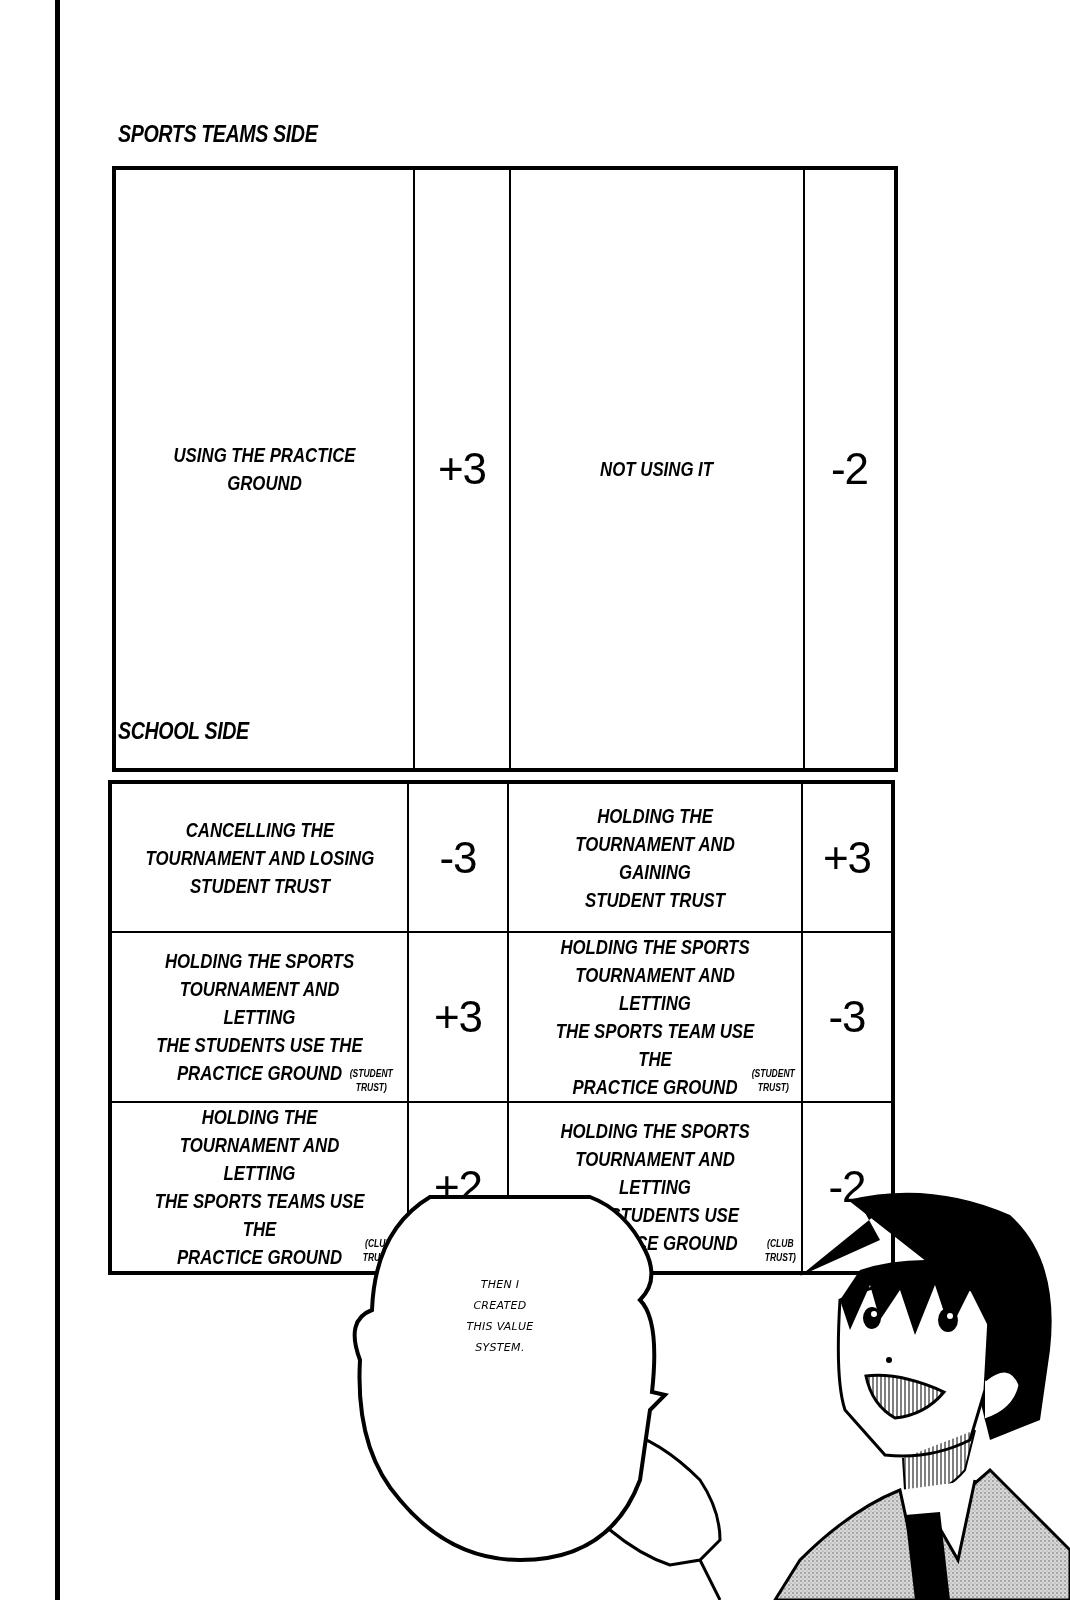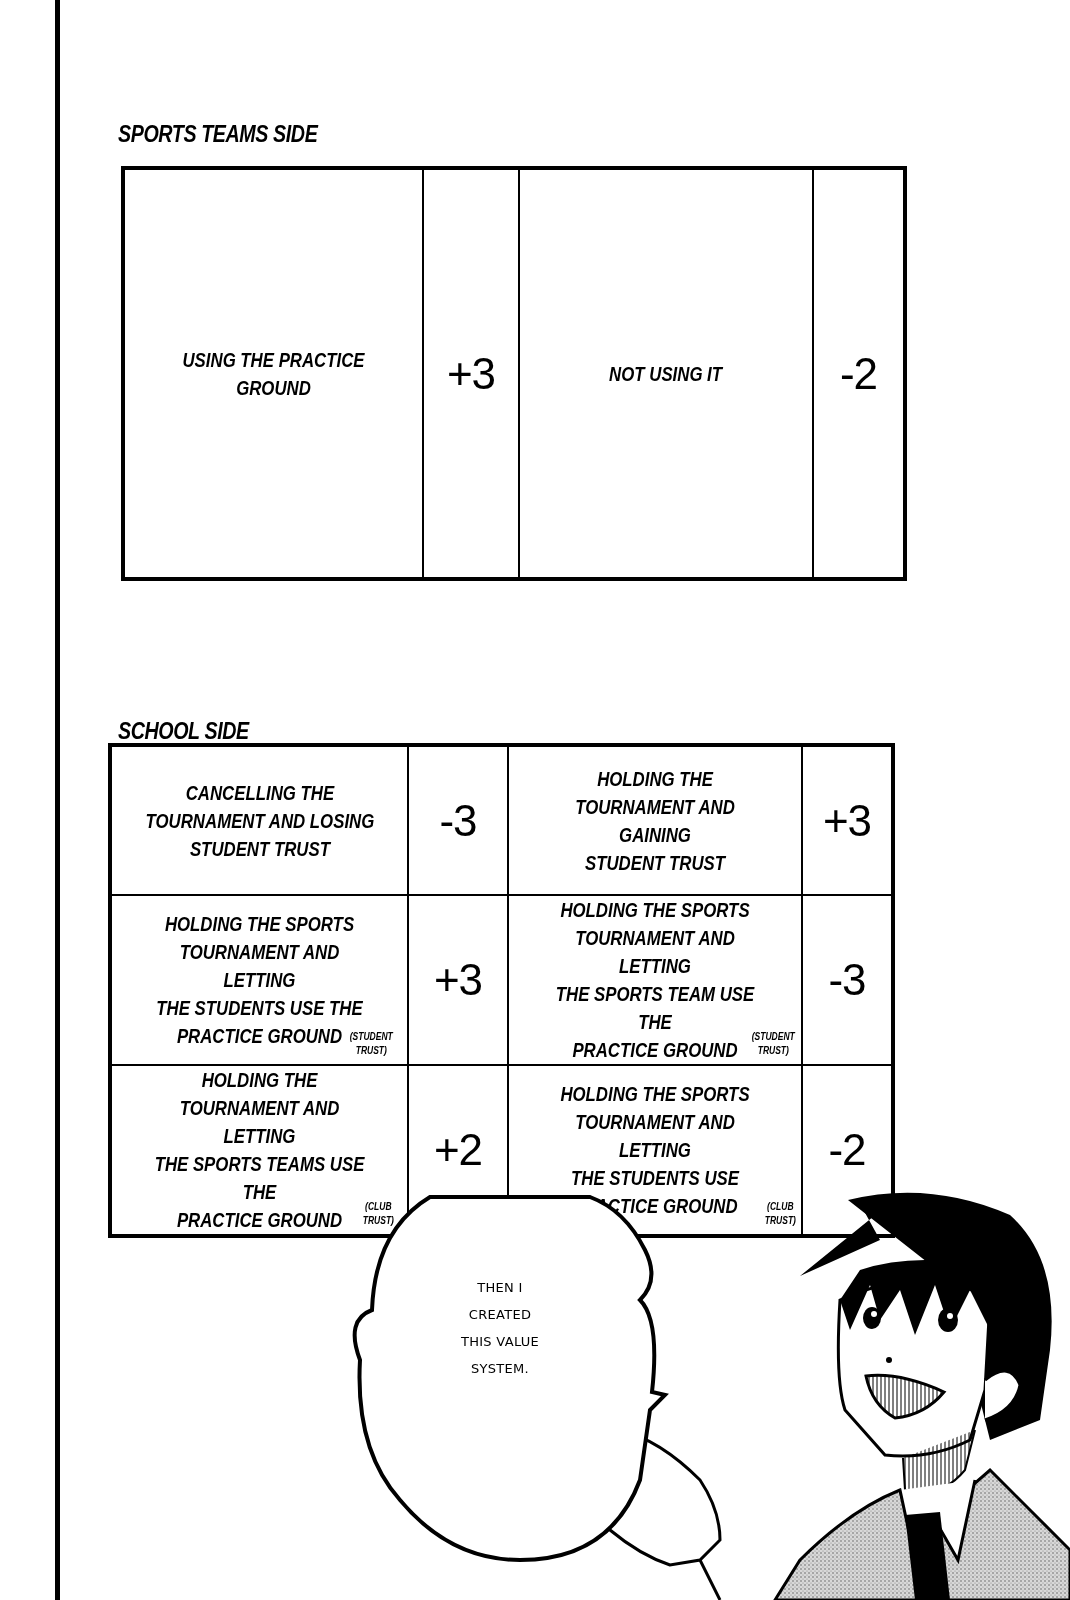--- a/index.html
+++ b/index.html
@@ -6,50 +6,50 @@
   body{width:1070px;height:1600px;position:relative;overflow:hidden;font-family:"Liberation Sans",sans-serif;color:#000;}
   .gutter-line{position:absolute;left:55px;top:0;width:5px;height:1600px;background:#000;}
   .section-title{position:absolute;left:118px;font-family:"Liberation Sans Narrow","Liberation Sans",sans-serif;font-weight:bold;font-style:italic;font-size:24px;letter-spacing:-0.5px;transform:scaleX(0.82);transform-origin:left center;}
   table.value{position:absolute;border-collapse:collapse;border:4px solid #000;table-layout:fixed;}
   table.value td{border:2px solid #000;text-align:center;vertical-align:middle;padding:0;position:relative;}
   .lbl{display:inline-block;font-weight:bold;font-style:italic;font-size:21px;line-height:28px;transform:scaleX(0.8);white-space:pre-line;}
   .num{font-size:44px;font-weight:normal;letter-spacing:-1px;}
   .note{position:absolute;right:10px;bottom:6px;font-weight:bold;font-style:italic;font-size:10px;line-height:14px;text-align:center;transform:scaleX(0.85);white-space:pre-line;}
   .footer-cell .lbl{font-size:21px;}
   .bubble{position:absolute;left:0;top:0;}
-  .bubble-text{position:absolute;left:415px;top:1274px;width:170px;text-align:center;font-family:"DejaVu Sans",sans-serif;font-size:13px;line-height:27px;letter-spacing:0.3px;white-space:pre-line;}
+  .bubble-text{position:absolute;left:415px;top:1274px;width:170px;text-align:center;font-family:"DejaVu Sans",sans-serif;font-size:11px;line-height:21px;letter-spacing:0.3px;white-space:pre-line;font-style:italic;}
   .character{position:absolute;left:0;top:0;}
 </style>
 </head>
 <body>
 
 <div class="gutter-line"></div>
 
 <div class="section-title" style="top:120px;">SPORTS TEAMS SIDE</div>
 
-<table class="value" style="left:121px;top:166px;width:786px;height:415px;">
+<table class="value" style="left:112px;top:166px;width:786px;height:606px;">
   <colgroup>
       <col style="width:300px">
       <col style="width:96px">
       <col style="width:294px">
       <col style="width:92px">
     </colgroup>
   <tbody>
       <tr style="height:97px">
     <td><span class="lbl">USING THE PRACTICE GROUND</span></td>
     <td><span class="num">+3</span></td>
     <td><span class="lbl">NOT USING IT</span></td>
     <td><span class="num">-2</span></td>
   </tr>
 </tbody>
   </table>
 
 <div class="section-title" style="top:717px;">SCHOOL SIDE</div>
 
-<table class="value" style="left:108px;top:743px;width:783px;height:439px;">
+<table class="value" style="left:108px;top:780px;width:783px;height:439px;">
   <colgroup>
       <col style="width:298px">
       <col style="width:100px">
       <col style="width:294px">
       <col style="width:91px">
     </colgroup>
   <tbody>
       <tr style="height:150px">
     <td><span class="lbl">CANCELLING THE
 TOURNAMENT AND LOSING

